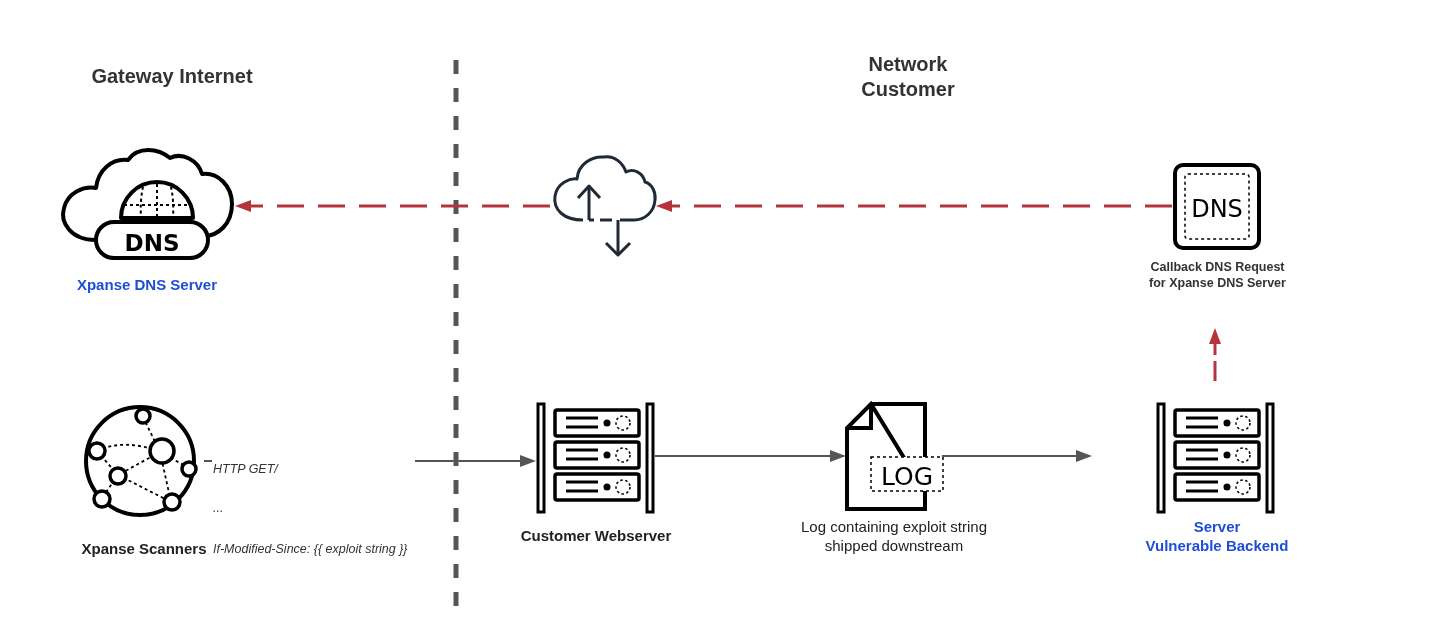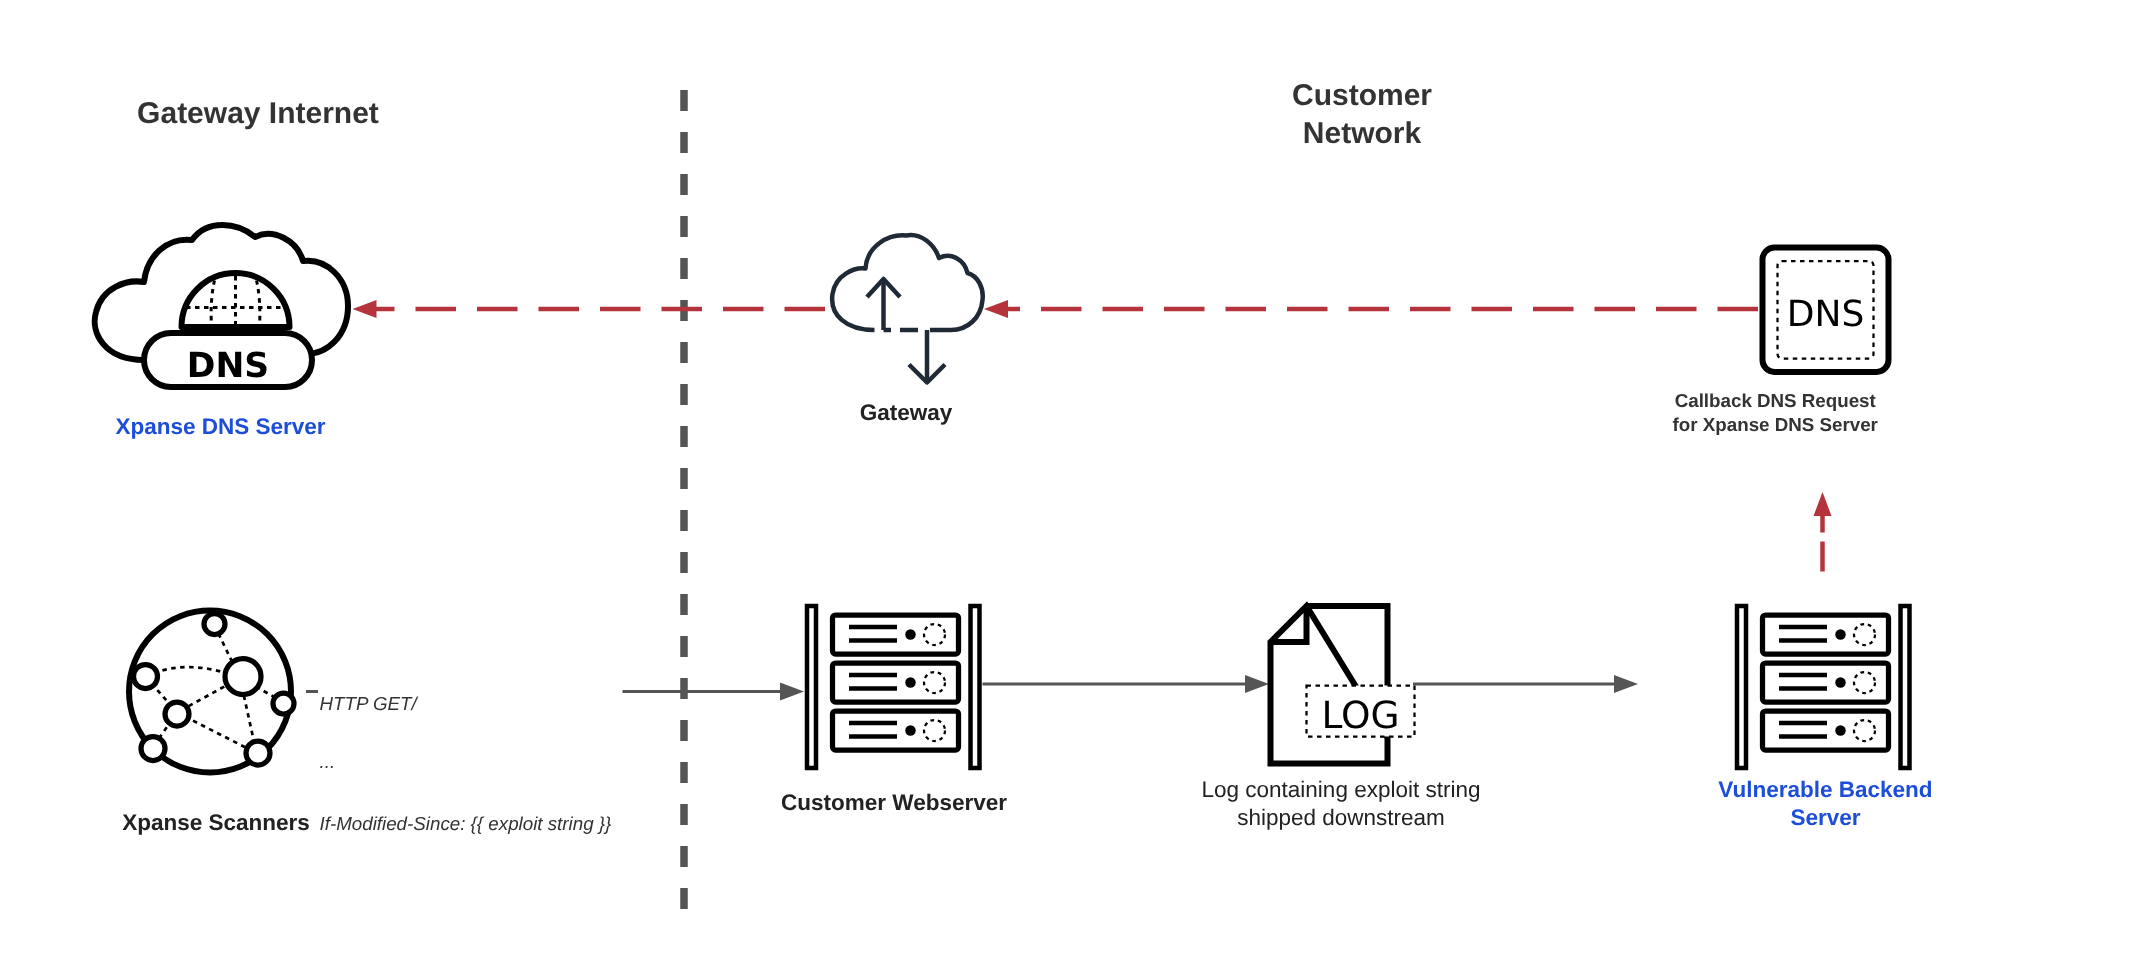--- a/index.html
+++ b/index.html
@@ -166,46 +166,45 @@
   <g>
     <path d="M871,404 L925,404 L925,460 M925,492 L925,509 L847,509 L847,428 L871,404 Z" fill="#ffffff" stroke="#000000" stroke-width="4" stroke-linejoin="miter"></path>
     <path d="M871,404 L871,428 L847,428" fill="none" stroke="#000000" stroke-width="4"></path>
     <rect x="871" y="457" width="72" height="34" fill="#ffffff" stroke="#000000" stroke-width="1.5" stroke-dasharray="3,3"></rect>
   </g>
   <text x="907" y="485" text-anchor="middle" font-family="DejaVu Sans, sans-serif" font-size="25" fill="#000000">LOG</text>
 </svg>
 
 <div class="abs zone-title" style="left:72px; top:64px; width:200px;">Gateway Internet</div>
 <div class="abs zone-title" style="left:808px; top:52px; width:200px;">
+  <div>Network</div>
   <div>Customer</div>
-  <div>Network</div>
 </div>
 
 <div class="abs node-label dark" style="left:47px; top:275px; width:200px;">Xpanse DNS Server</div>
 
 <div class="abs node-label" style="left:504px; top:266px; width:200px;">
-  <div>Gateway</div>
-</div>
-
-<div class="abs small-label" style="left:1076px; top:259px; width:215px;">
+</div>
+
+<div class="abs small-label" style="left:1110px; top:259px; width:215px;">
   <div>Callback DNS Request</div>
   <div>for Xpanse DNS Server</div>
 </div>
 
 <div class="abs node-label" style="left:44px; top:539px; width:200px;">Xpanse Scanners</div>
 
 <div class="abs node-label" style="left:496px; top:526px; width:200px;">Customer Webserver</div>
 
 <div class="abs plain-label" style="left:774px; top:517px; width:240px;">
   <div>Log containing exploit string</div>
   <div>shipped downstream</div>
 </div>
 
 <div class="abs node-label dark" style="left:1117px; top:517px; width:200px;">
+  <div>Server</div>
   <div>Vulnerable Backend</div>
-  <div>Server</div>
 </div>
 
 <div class="abs http-text" style="left:213px; top:437px;font-style:italic;">
   <div style="height:15px;">HTTP GET/</div>
   <div style="height:13px; line-height:9px;">...</div>
   <div>If-Modified-Since: {{ exploit string }}</div>
 </div>
 
 </body></html>

